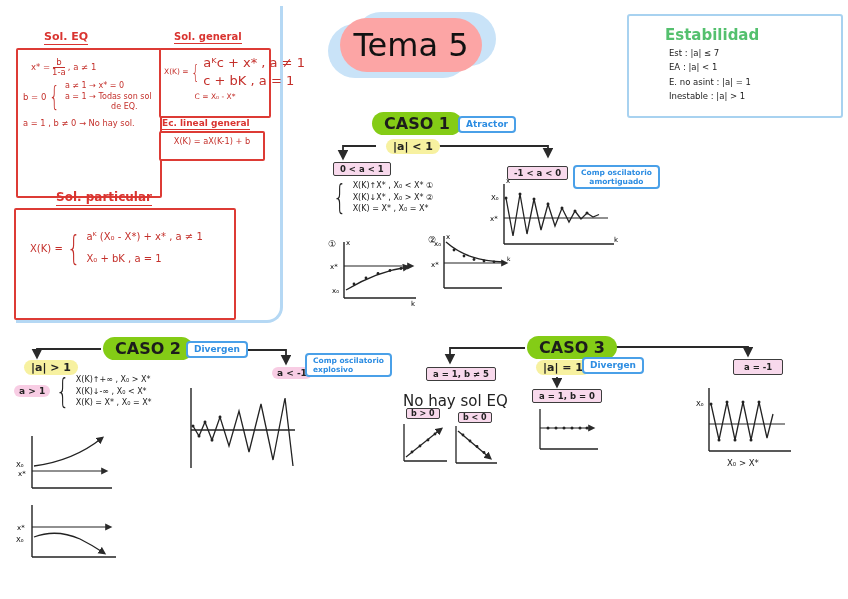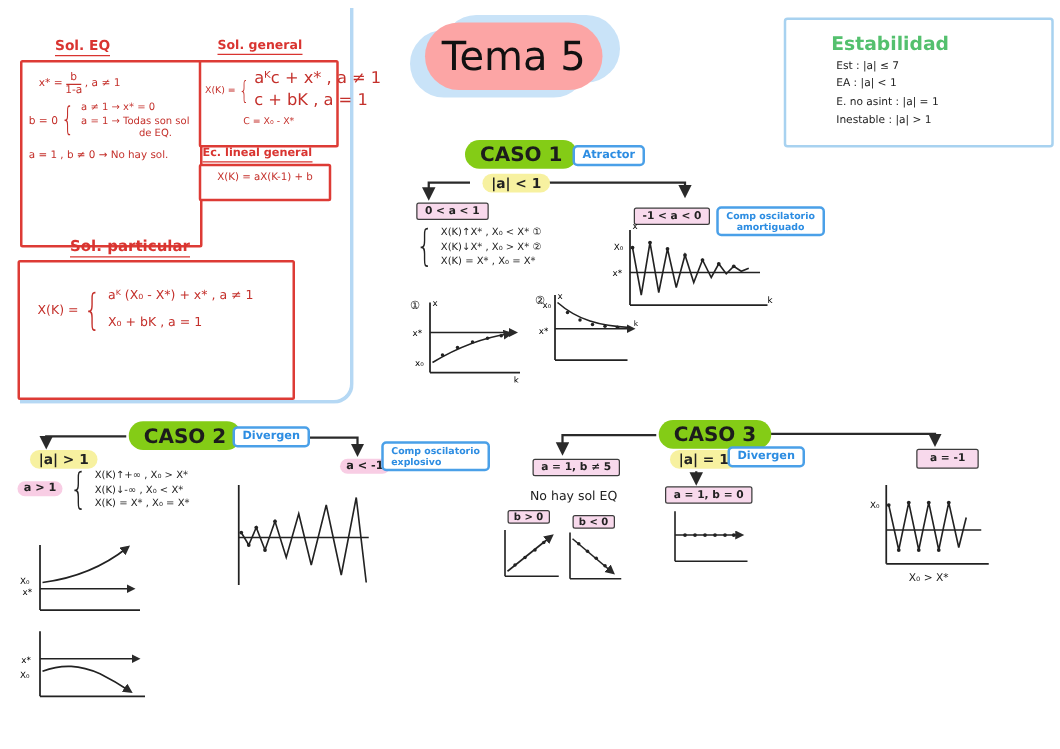--- a/index.html
+++ b/index.html
@@ -251,21 +251,21 @@
     <text x="4" y="41" font-size="7">X₀</text>
     <line x1="20" y1="26" x2="98" y2="26" stroke="#222" stroke-width="1.2" marker-end="url(#arr)"></line>
     <path d="M22,36 C38,30 52,31 68,38 C78,43 86,48 92,52" fill="none" stroke="#222" stroke-width="1.3" marker-end="url(#arr)"></path>
   </svg>
 
   <div class="abs blue-pill" style="left:527px;top:336px;">CASO 3</div>
   <div class="abs yellow-pill" style="left:536px;top:360px;">|a| = 1</div>
   <div class="abs blue-tag" style="left:582px;top:357px;">Divergen</div>
 
   <div class="abs pink-box" style="left:426px;top:367px;">a = 1, b ≠ 5</div>
-  <div class="abs" style="left:403px;top:392px;font-size:10px;white-space:nowrap;margin-left:21px;">No hay sol EQ</div>
+  <div class="abs" style="left:403px;top:392px;font-size:15px;white-space:nowrap;">No hay sol EQ</div>
 
   <div class="abs pink-box" style="left:406px;top:408px;font-size:8px;padding:0 4px;">b &gt; 0</div>
   <svg class="abs" style="left:395px;top:419px;" width="56" height="48" viewBox="0 0 56 48">
     <line x1="9" y1="5" x2="9" y2="42" stroke="#222" stroke-width="1.3"></line>
     <line x1="9" y1="42" x2="52" y2="42" stroke="#222" stroke-width="1.3"></line>
     <line x1="11" y1="38" x2="46" y2="10" stroke="#222" stroke-width="1.3" marker-end="url(#arr)"></line>
     <g fill="#222">
       <circle cx="17" cy="33" r="1.4"></circle>
         <circle cx="25" cy="27" r="1.4"></circle>
         <circle cx="33" cy="21" r="1.4"></circle>

